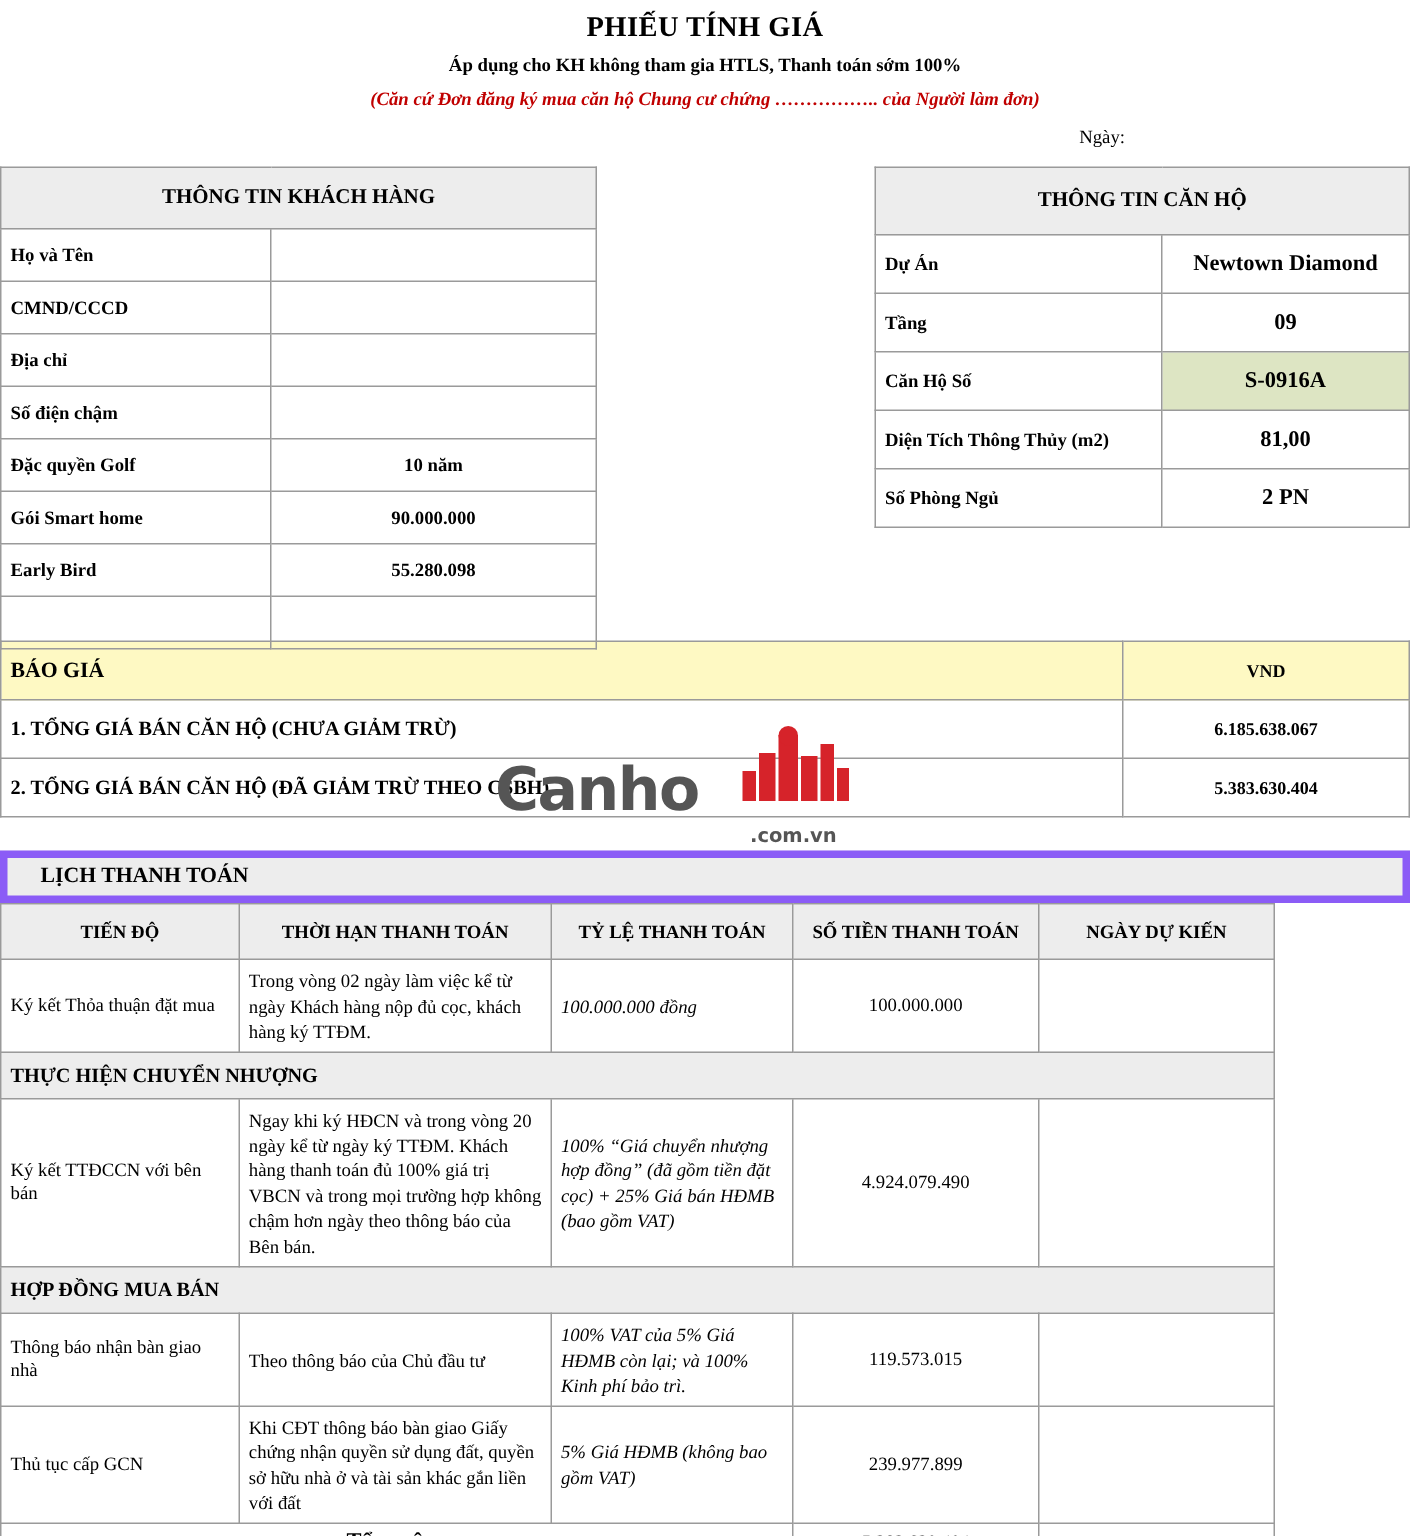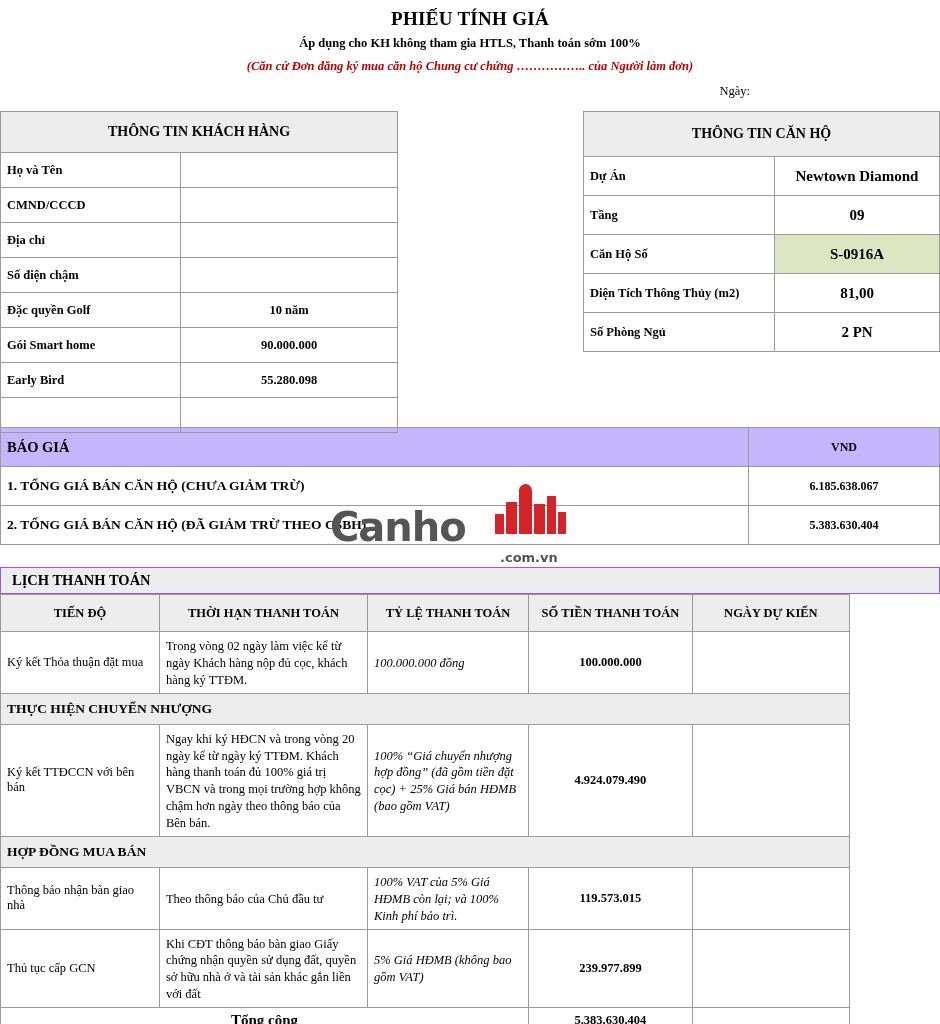--- a/index.html
+++ b/index.html
@@ -120,21 +120,21 @@
 
   
   .quote-table {
     width: 940px;
     margin-top: 6px;
   }
   .quote-table td {
     height: 30px;
   }
   .quote-head td {
-    background: #c4b5fd;
+    background: #fef9c3;
     font-weight: bold;
     font-size: 14.5px;
     font-family: Liberation Serif, serif;
   }
   .quote-head .right {
     text-align: right;
   }
   .quote-table .q-label {
     font-weight: bold;
     font-size: 13.5px;
@@ -146,25 +146,25 @@
     font-size: 12px;
   }
 
   
   .sched-wrap {
     margin-top: 22px;
   }
   .sched-title {
     width: 940px;
     box-sizing: border-box;
-    border: 1px solid #8b5cf6;
+    border: 5px solid #8b5cf6;
     background: #ededed;
     font-weight: bold;
     font-size: 14.5px;
-    padding: 4px 11px;
+    padding: 4px 22px;
   }
   .sched-table {
     width: 850px;
     border-top: none;
   }
   .sched-table th {
     background: #ededed;
     text-align: center;
     font-weight: bold;
     font-size: 12.5px;
@@ -175,21 +175,21 @@
     vertical-align: middle;
   }
   .col-stage  { width: 167px; }
   .col-term   { width: 228px; }
   .col-ratio  { width: 167px; }
   .col-amount { width: 168px; }
   .col-date   { width: 168px; }
 
   .c-term { vertical-align: top; padding-top: 6px; line-height: 1.35; }
   .c-ratio { font-style: italic; vertical-align: top; padding-top: 6px; line-height: 1.35; }
-  .c-amount { text-align: center; font-weight: bold; font-size: 15px; }
+  .c-amount { text-align: center; font-weight: normal; font-size: 15px; }
   .section-row td {
     background: #ededed;
     font-weight: bold;
     font-size: 13.5px;
     height: 22px;
   }
   .total-row .t-label {
     text-align: center;
     font-weight: bold;
     font-size: 15px;

